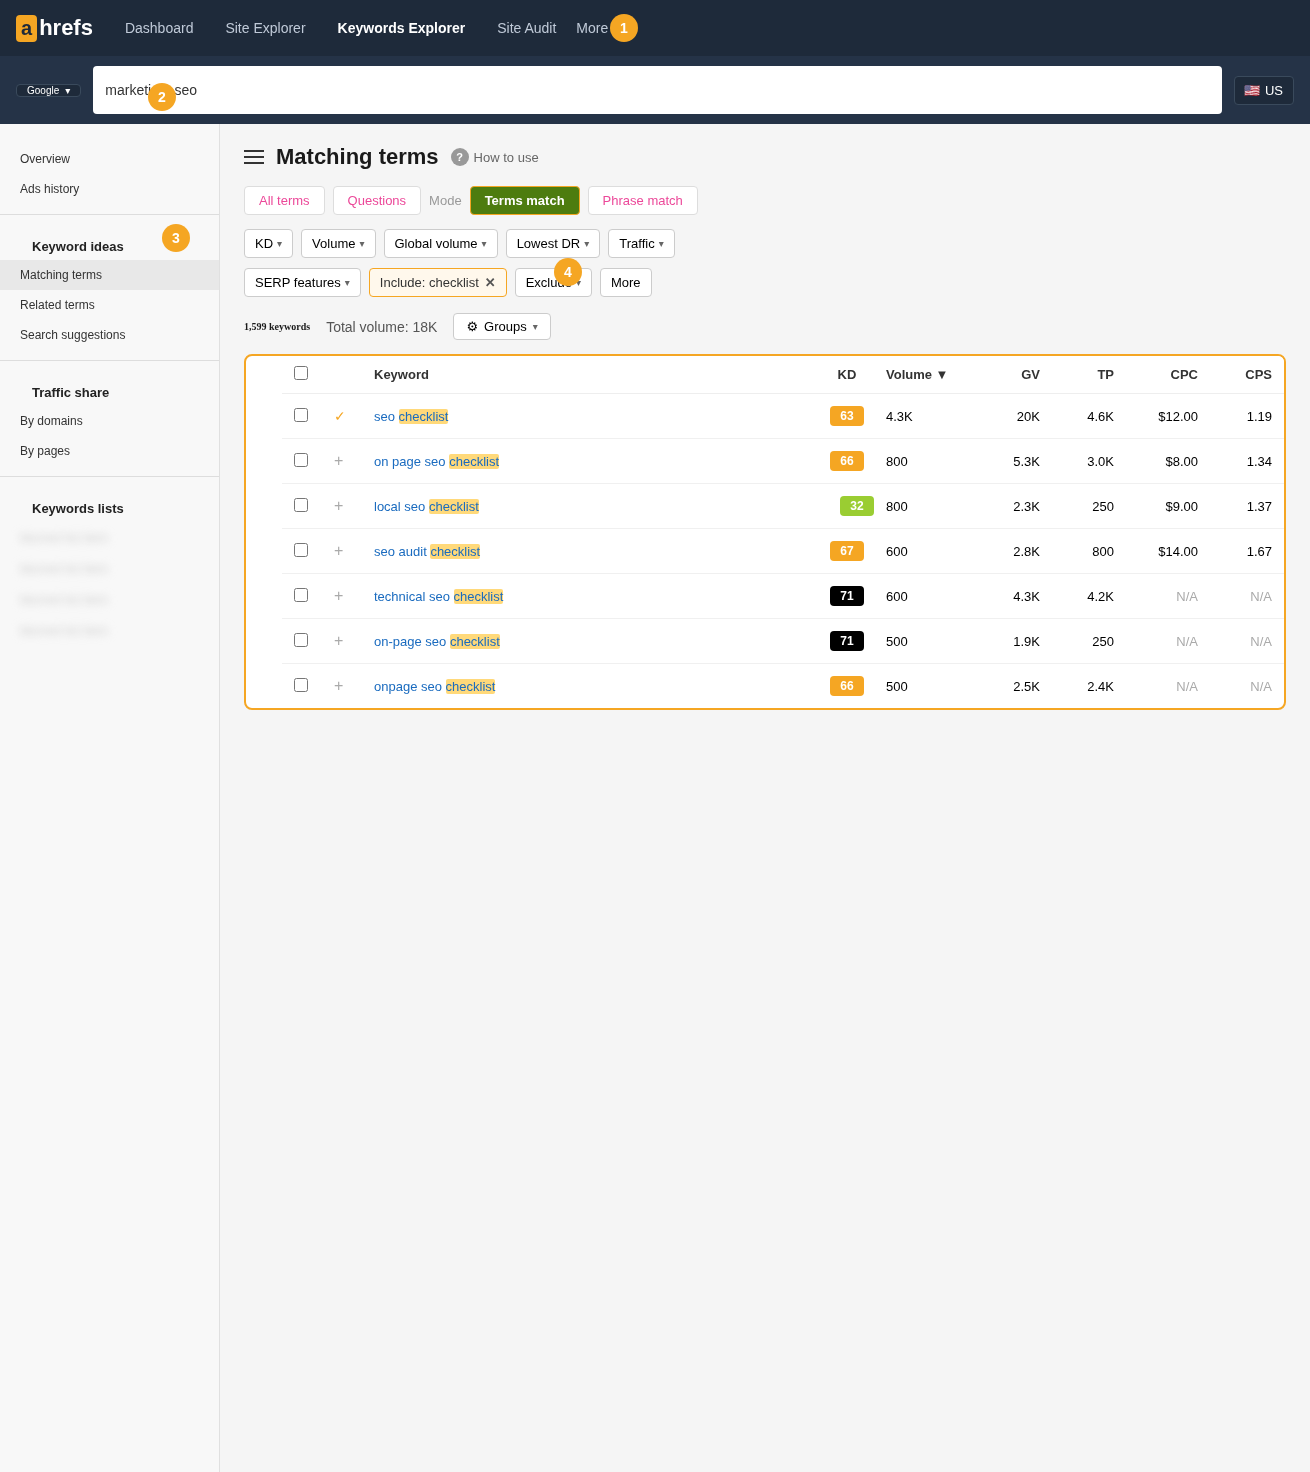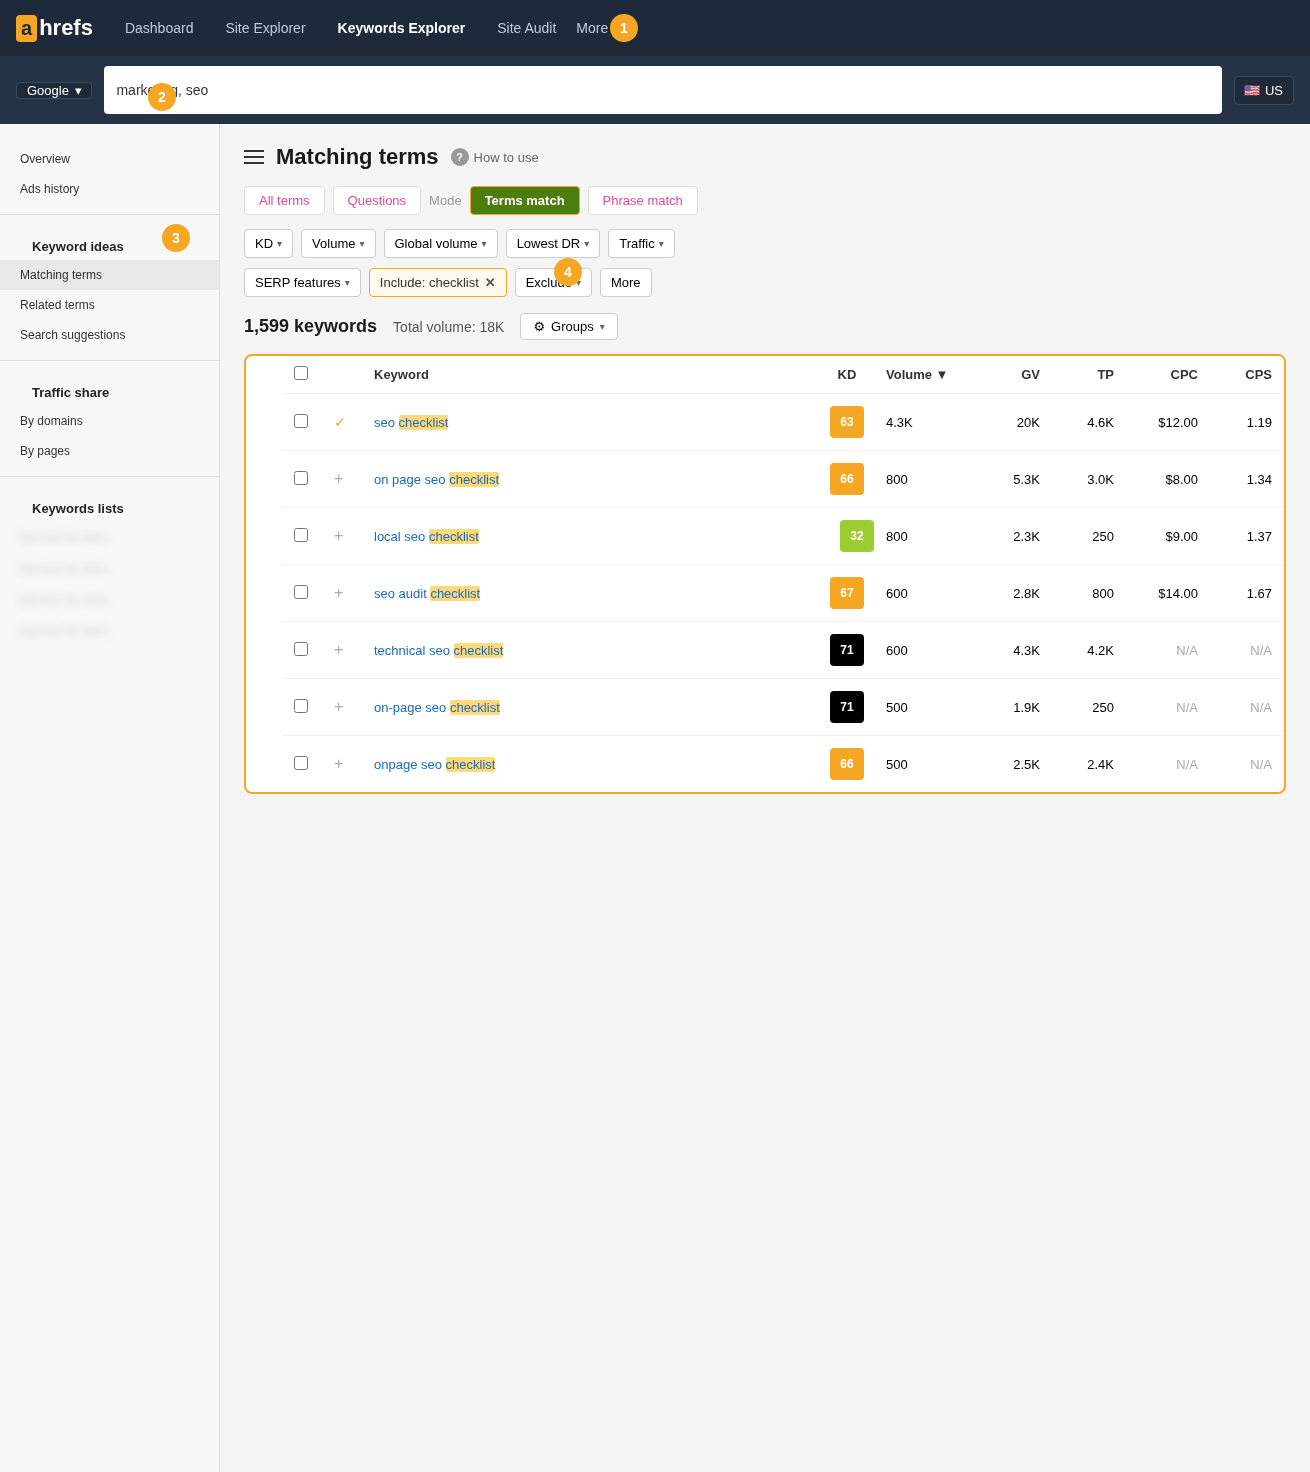--- a/index.html
+++ b/index.html
@@ -32,21 +32,21 @@
     
     .search-bar {
       background: #253347;
       padding: 10px 16px;
       display: flex;
       align-items: center;
       gap: 12px;
     }
     .google-selector {
       background: #1e2a3a; color: white; border: 1px solid #3a4a5c; border-radius: 4px;
-      padding: 0 10px; cursor: pointer; display: flex; align-items: center; gap: 6px; font-size: 13px;
+      padding: 0 10px; cursor: pointer; display: flex; align-items: center; gap: 6px; font-size: 10px;
     }
     .search-input {
       flex: 1; background: white; border-radius: 4px; padding: 16px 12px; font-size: 14px; border: none; outline: none;
       display: flex; align-items: center;
     }
     .search-input-text { color: #333; }
     .flag-badge {
       background: #1e2a3a; border: 1px solid #3a4a5c; border-radius: 4px; padding: 6px 10px; color: white; font-size: 13px; display: flex; align-items: center; gap: 4px;
     }
 
@@ -108,21 +108,21 @@
       padding: 6px 10px; background: #fff8ec; border: 1.5px solid #f5a623; border-radius: 4px; font-size: 13px;
       display: flex; align-items: center; gap: 6px; color: #333;
     }
     .filter-tag .close-x { cursor: pointer; color: #555; font-weight: 700; }
     .chevron-down { font-size: 10px; color: #666; }
 
     
     .keywords-summary {
       display: flex; align-items: center; gap: 16px; margin-bottom: 14px;
     }
-    .kw-count { font-weight: 700; font-size: 18px; color: #1a1a1a; }
+    .kw-count { font-weight: 700; font-size: 10px; color: #1a1a1a; font-family: Liberation Serif, serif; }
     .total-vol { color: #555; font-size: 14px; }
     .groups-btn {
       display: flex; align-items: center; gap: 6px; padding: 5px 12px; border: 1px solid #ccc; border-radius: 4px; background: white; cursor: pointer; font-size: 13px; font-weight: 500;
     }
 
     
     .kw-table {
       border: 2px solid #f5a623; border-radius: 8px; background: white; overflow: hidden; padding-left: 36px;
     }
     .table-header {
@@ -133,21 +133,21 @@
     .table-row {
       display: grid; grid-template-columns: 36px 36px 1fr 70px 80px 70px 70px 80px 70px;
       padding: 12px 12px; border-bottom: 1px solid #f0f0f0; gap: 4px; align-items: center;
       font-size: 13px;
     }
     .table-row:last-child { border-bottom: none; }
     .kw-link { color: #1a6bbf; cursor: pointer; }
     .kw-highlight { background: #ffd97a; border-radius: 2px; }
     .kd-badge {
       display: inline-flex; align-items: center; justify-content: center;
-      width: 34px; height: 32px; border-radius: 4px; color: white; font-size: 12px; font-weight: 700;
+      width: 34px; height: 20px; border-radius: 4px; color: white; font-size: 12px; font-weight: 700;
     }
     .kd-orange { background: #f5a623; }
     .kd-red { background: #000000; }
     .kd-yellow { background: #9acd32; margin-left: 20px; }
     .na-text { color: #aaa; }
     .col-right { text-align: right; }
     .col-center { text-align: center; }
     .check-icon { color: #f5a623; font-size: 14px; }
     .plus-icon { color: #aaa; font-size: 16px; cursor: pointer; }
     .checkbox { width: 14px; height: 14px; border: 1px solid #ccc; border-radius: 2px; cursor: pointer; }

